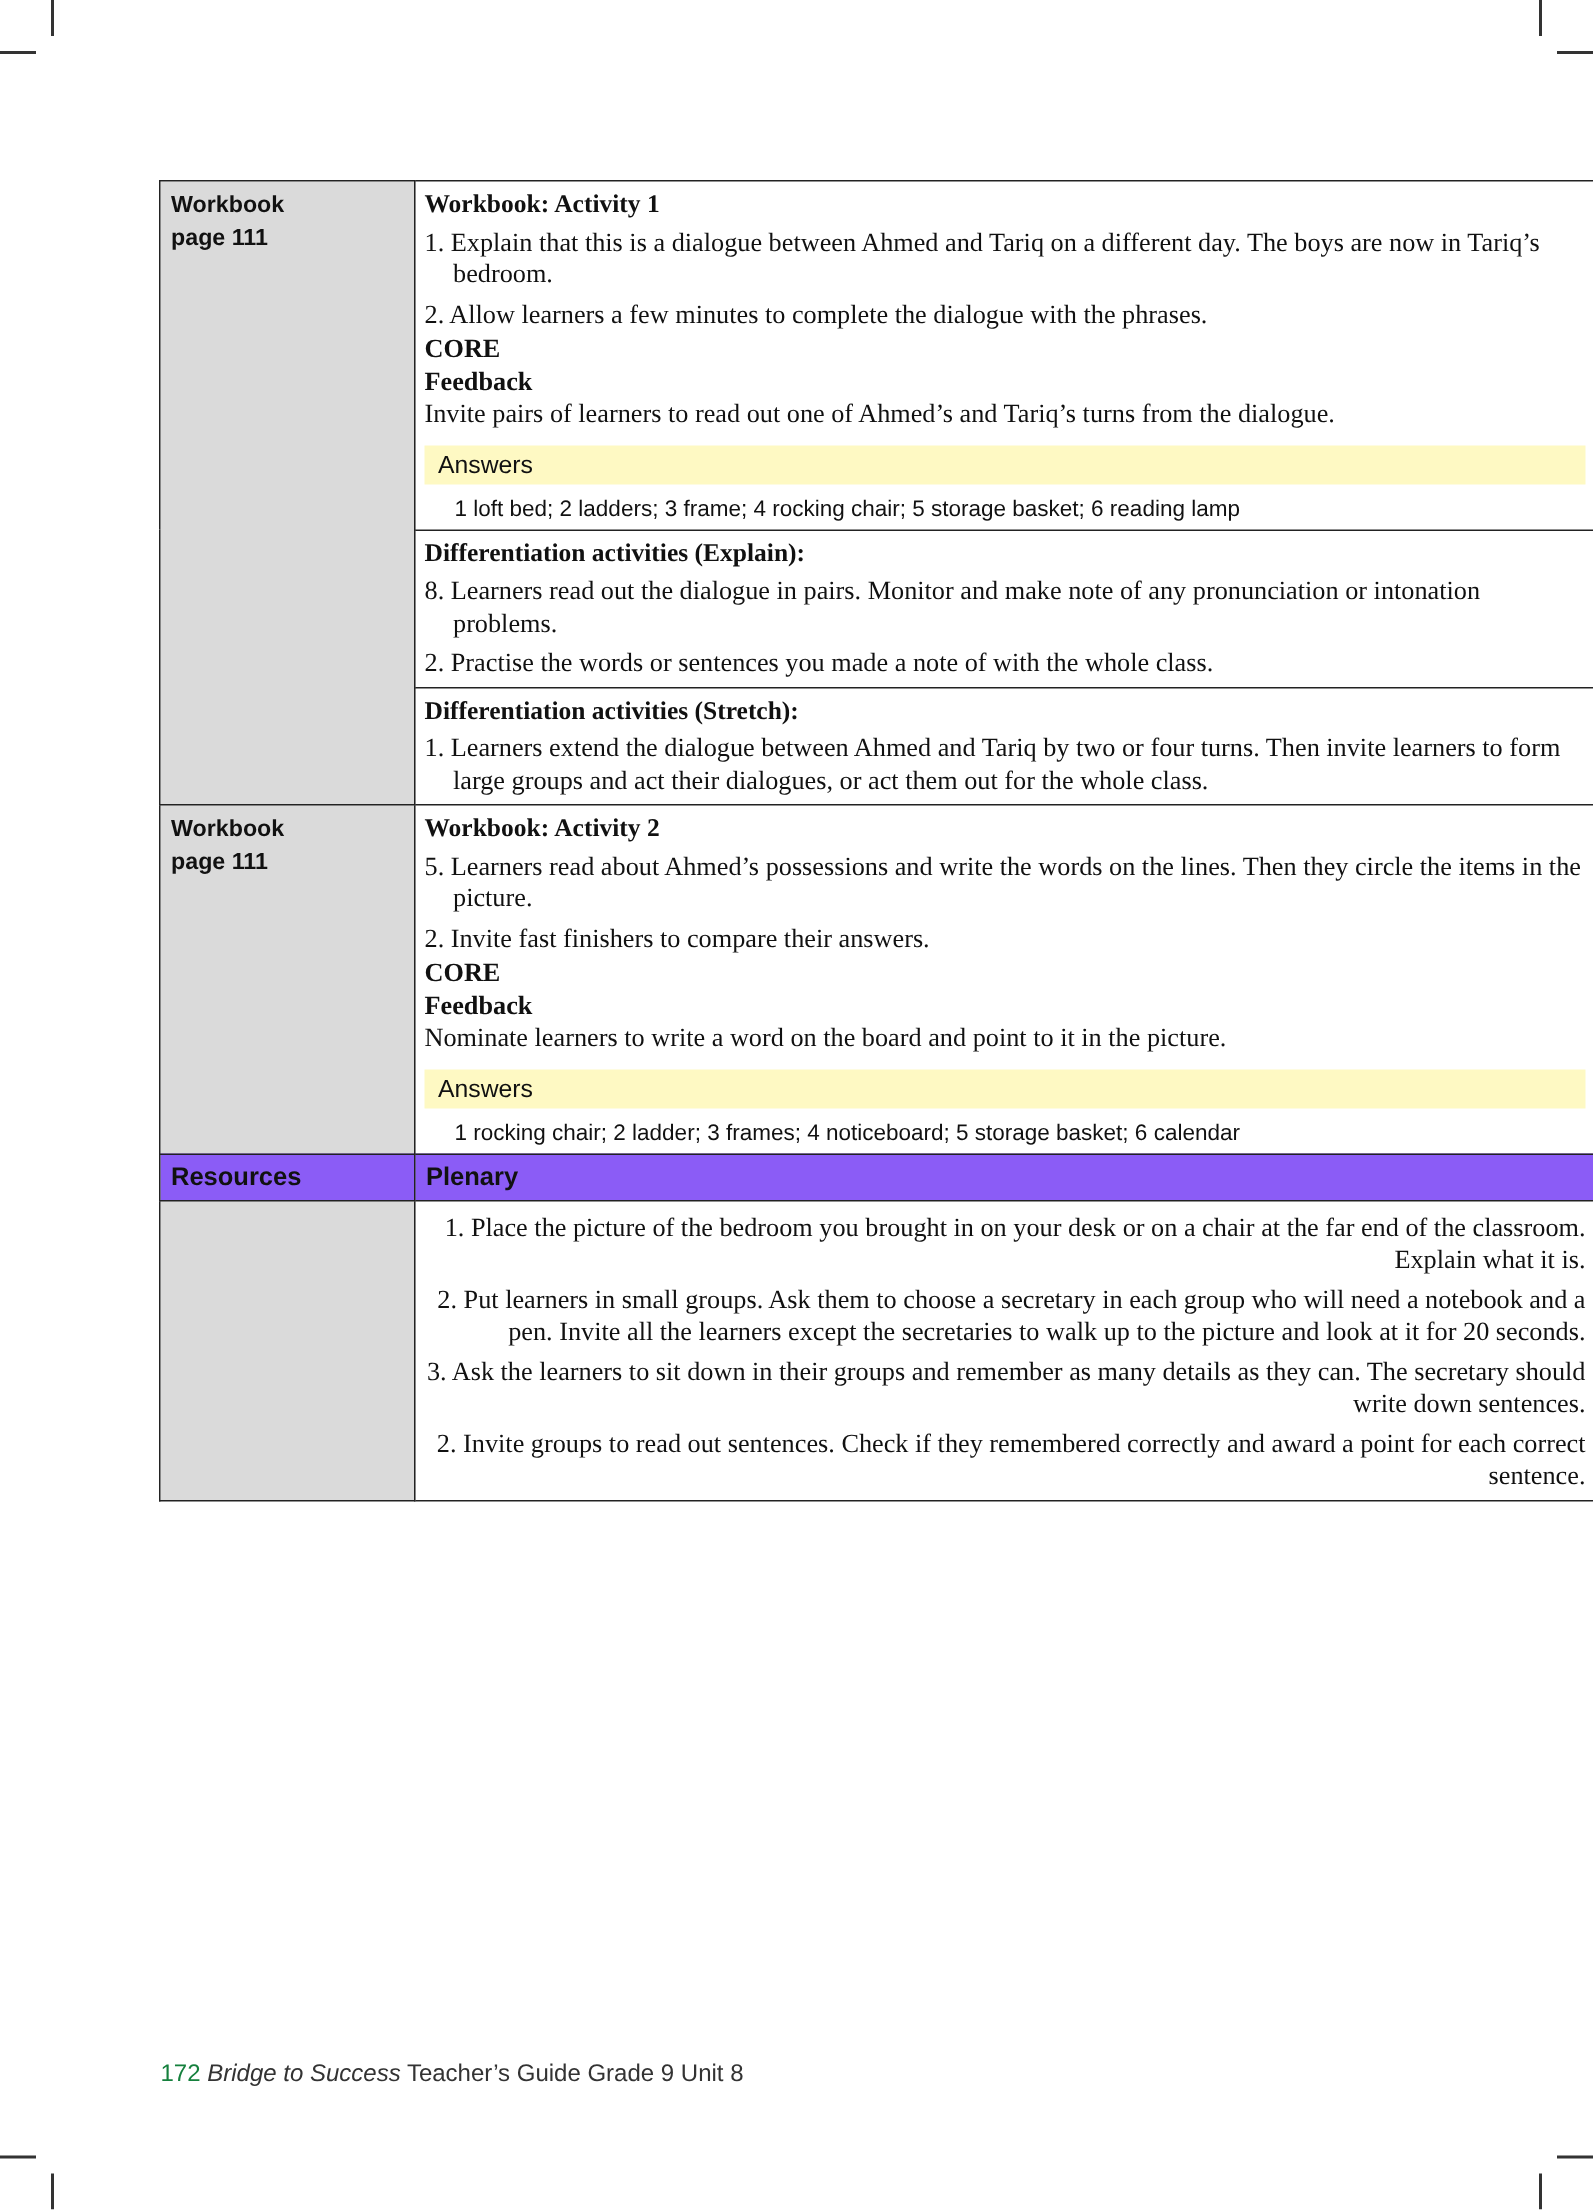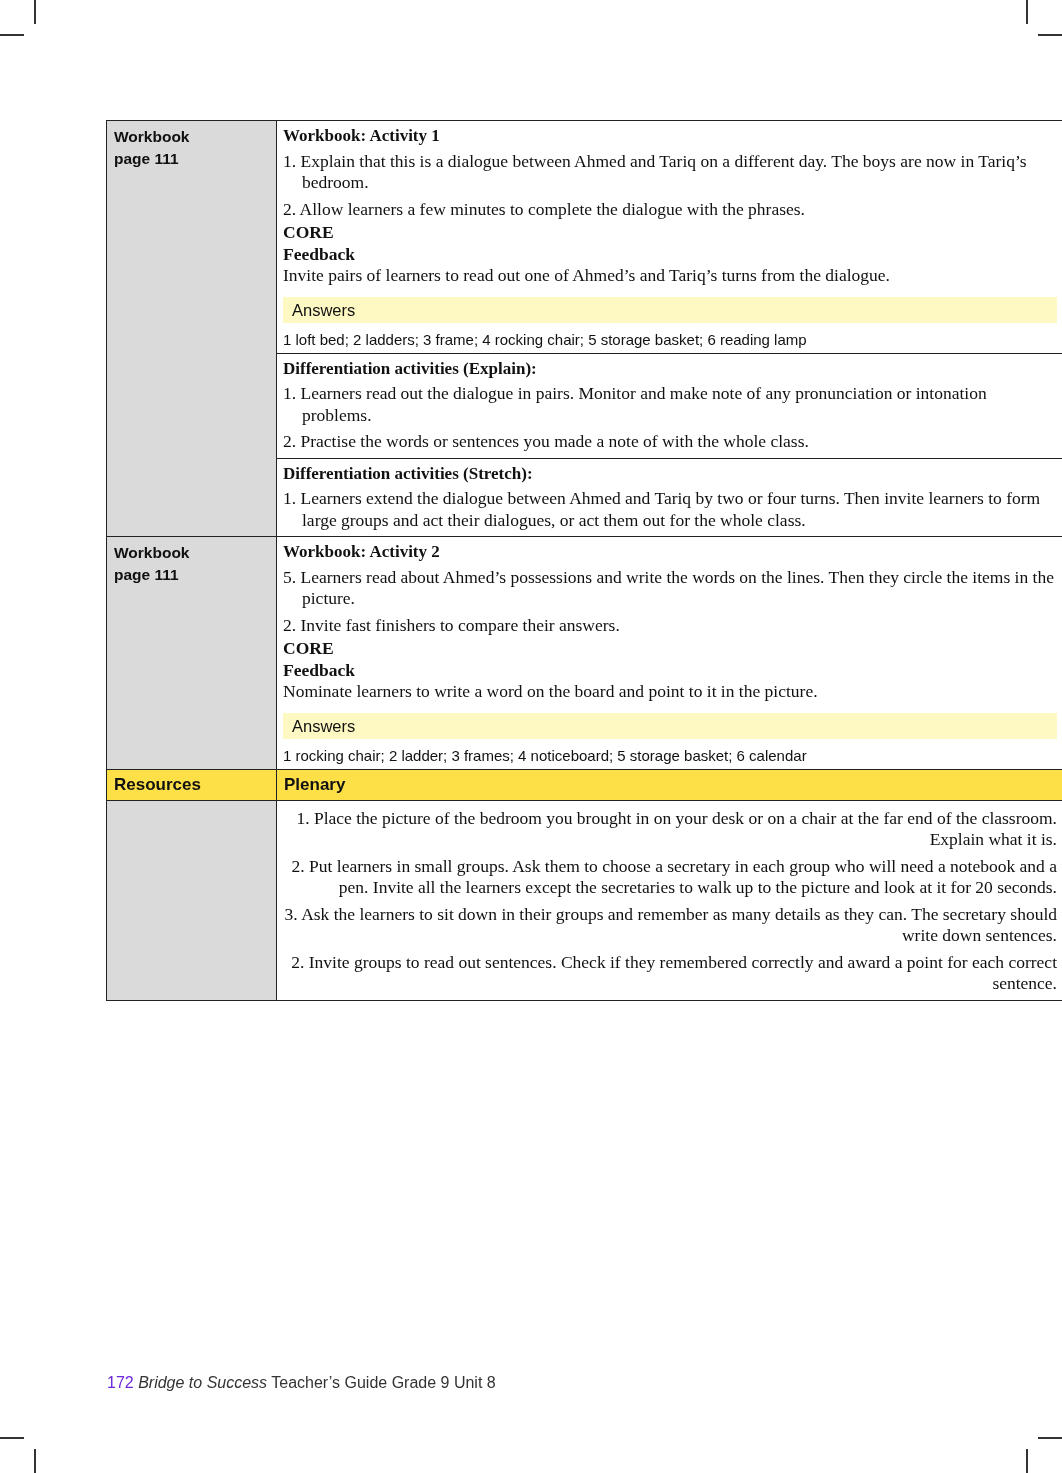--- a/index.html
+++ b/index.html
@@ -25,34 +25,34 @@
   ol.steps { list-style: none; margin: 0; padding: 0; }
   ol.steps li { padding-left: 19px; text-indent: -19px; margin-bottom: 5px; }
   ol.steps li:last-child { margin-bottom: 2px; }
   .core, .fb { font-weight: bold; }
   .fb-text { margin-bottom: 10px; }
   .answers-bar {
     background: #fef9c3; font-family: "Liberation Sans", sans-serif; font-size: 16.5px;
     padding: 2px 9px; line-height: 22px; margin: 0 0 7px 0;
   }
   .answers-text {
-    font-family: "Liberation Sans", sans-serif; font-size: 15px; line-height: 20px;
+    font-family: "Liberation Sans", sans-serif; font-size: 15px; line-height: 20px; margin-left: 20px;
   }
   tr.plenary-header td {
-    background: #fde047; font-family: "Liberation Sans", sans-serif; font-weight: bold;
+    background: #8b5cf6; font-family: "Liberation Sans", sans-serif; font-weight: bold;
     font-size: 17px; padding: 5px 7px 5px 7px !important; line-height: 20px;
   }
   td.plenary-left { background: #dadada; }
   td.plenary-body { padding: 7px 6px 3px 6px !important; text-align: right; }
 
   .footer {
     position: absolute; left: 107px; top: 1374px;
     font-family: "Liberation Sans", sans-serif; font-size: 16px; color: #333;
   }
-  .footer .num { color: #6d28d9; }
+  .footer .num { color: #15803d; }
   .footer .title { font-style: italic; }
 </style>
 </head>
 <body>
 
 <div class="crop v" style="left:34px;top:0;"></div>
 <div class="crop h" style="left:0;top:34px;"></div>
 <div class="crop v" style="left:1026px;top:0;"></div>
 <div class="crop h" style="left:1038px;top:34px;"></div>
 <div class="crop v" style="left:34px;top:1449px;"></div>
@@ -79,21 +79,21 @@
       <div class="fb-text">Invite pairs of learners to read out one of Ahmed’s and Tariq’s turns from the dialogue.</div>
       <div class="answers-bar">Answers</div>
       <div class="answers-text">1 loft bed; 2 ladders; 3 frame; 4 rocking chair; 5 storage basket; 6 reading lamp</div>
     </td>
   </tr>
 
   <tr>
     <td class="right">
       <div class="h-bold">Differentiation activities (Explain):</div>
       <ol class="steps">
-        <li>1. Learners read out the dialogue in pairs. Monitor and make note of any pronunciation or intonation problems.</li>
+        <li>8. Learners read out the dialogue in pairs. Monitor and make note of any pronunciation or intonation problems.</li>
         <li>2. Practise the words or sentences you made a note of with the whole class.</li>
       </ol>
     </td>
   </tr>
 
   <tr>
     <td class="right">
       <div class="h-bold">Differentiation activities (Stretch):</div>
       <ol class="steps">
         <li>1. Learners extend the dialogue between Ahmed and Tariq by two or four turns. Then invite learners to form large groups and act their dialogues, or act them out for the whole class.</li>

